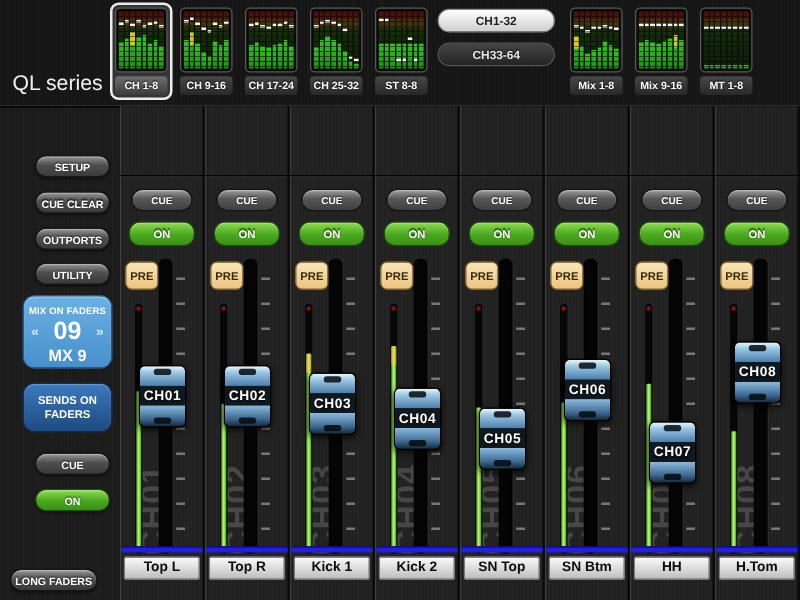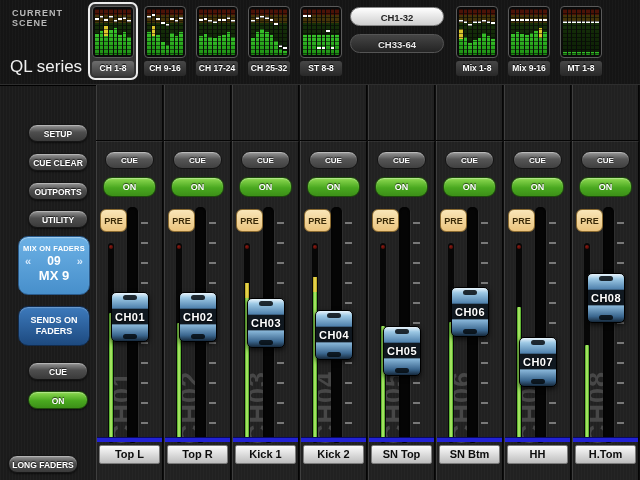--- a/index.html
+++ b/index.html
@@ -44,21 +44,21 @@
     font-size:8.5px;font-weight:bold;text-align:center;line-height:18px;box-sizing:border-box;
     background:linear-gradient(#969696,#4e4e4e 45%,#3a3a3a);border:1px solid #151515;
     box-shadow:inset 0 1px 1px rgba(255,255,255,0.35),0 1px 2px rgba(0,0,0,0.6);
     text-shadow:0 -1px 1px rgba(0,0,0,0.7);white-space:nowrap;}
   .side-pill.green{background:linear-gradient(#8fdb52,#49a81f 55%,#3c8f18);border-color:#1d4a0b;}
   .mof{position:absolute;left:18px;top:236px;width:70px;height:57px;border-radius:10px;
     background:linear-gradient(#6cb1e5,#478fcb);border:1px solid #2a5a8a;color:#fff;text-align:center;
     box-shadow:inset 0 1px 1px rgba(255,255,255,0.4);}
   .mof-title{font-size:7.5px;font-weight:bold;margin-top:7px;letter-spacing:0.2px;}
   .mof-row{display:flex;align-items:center;justify-content:space-between;padding:0 6px;margin-top:1px;}
-  .mof-num{font-size:12px;font-weight:bold;text-align:center;}
+  .mof-num{font-size:20px;font-weight:bold;text-align:center;}
   .mof-arrow{font-size:11px;color:#d6eafc;font-weight:bold;}
   .mof-name{font-size:13px;font-weight:bold;margin-top:0px;}
   .sof{position:absolute;left:18px;top:306px;width:70px;height:38px;border-radius:10px;
     background:linear-gradient(#3d7abc,#1d4a80);border:1px solid #122c4e;color:#fff;
     font-size:9px;font-weight:bold;text-align:center;display:flex;align-items:center;justify-content:center;
     box-shadow:inset 0 1px 1px rgba(255,255,255,0.25);line-height:1.25;}
   
   .strips{position:absolute;left:96px;top:85px;width:544px;height:395px;background:#0d0d0d;}
   .strip{position:absolute;top:0;width:67px;height:395px;background:#212121;
     background-image:repeating-linear-gradient(90deg,rgba(255,255,255,0.02) 0 1px,transparent 1px 3px);
@@ -101,21 +101,20 @@
   .plate{position:absolute;left:3px;top:360px;width:61px;height:19px;box-sizing:border-box;z-index:1;
     background:linear-gradient(#fbfbfb,#bdbdbd);border:1px solid #7a7a7a;border-radius:2px;
     color:#0c0c0c;font-size:11px;font-weight:bold;text-align:center;line-height:17px;white-space:nowrap;overflow:hidden;}
 </style>
 </head>
 <body>
 
 <div class="app">
   <div class="header">
     <div class="scene">
-      <div class="scene-label">CURRENT SCENE</div>
       <div class="scene-series">QL series</div>
     </div>
     <div class="mgroup left" id="left-blocks">
         <div class="mwrap selected">
           <div class="mblock">
             <div class="mbar">
               <div class="mfill" style="height: 46%;"></div>
               <div class="mpeak" style="bottom: 76%;"></div>
             </div>
             <div class="mbar">

